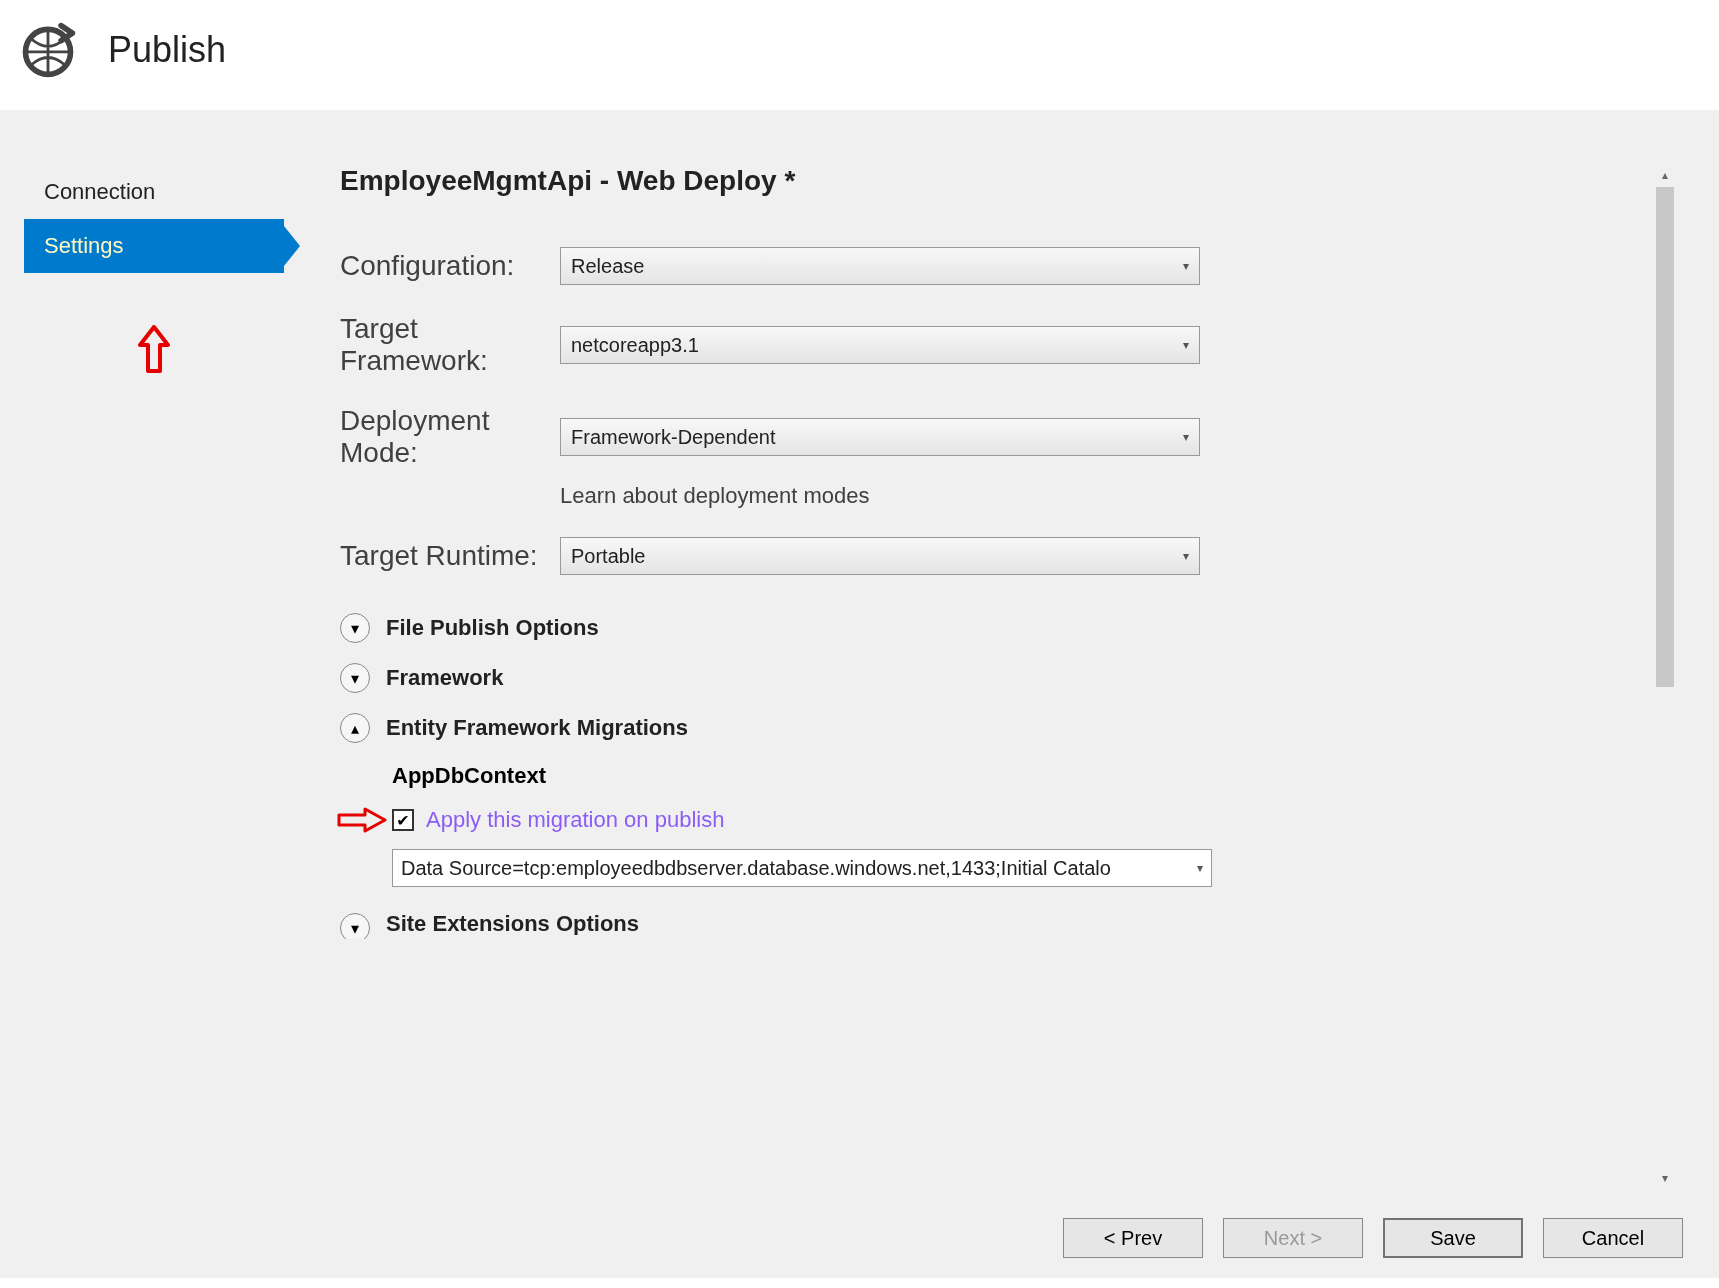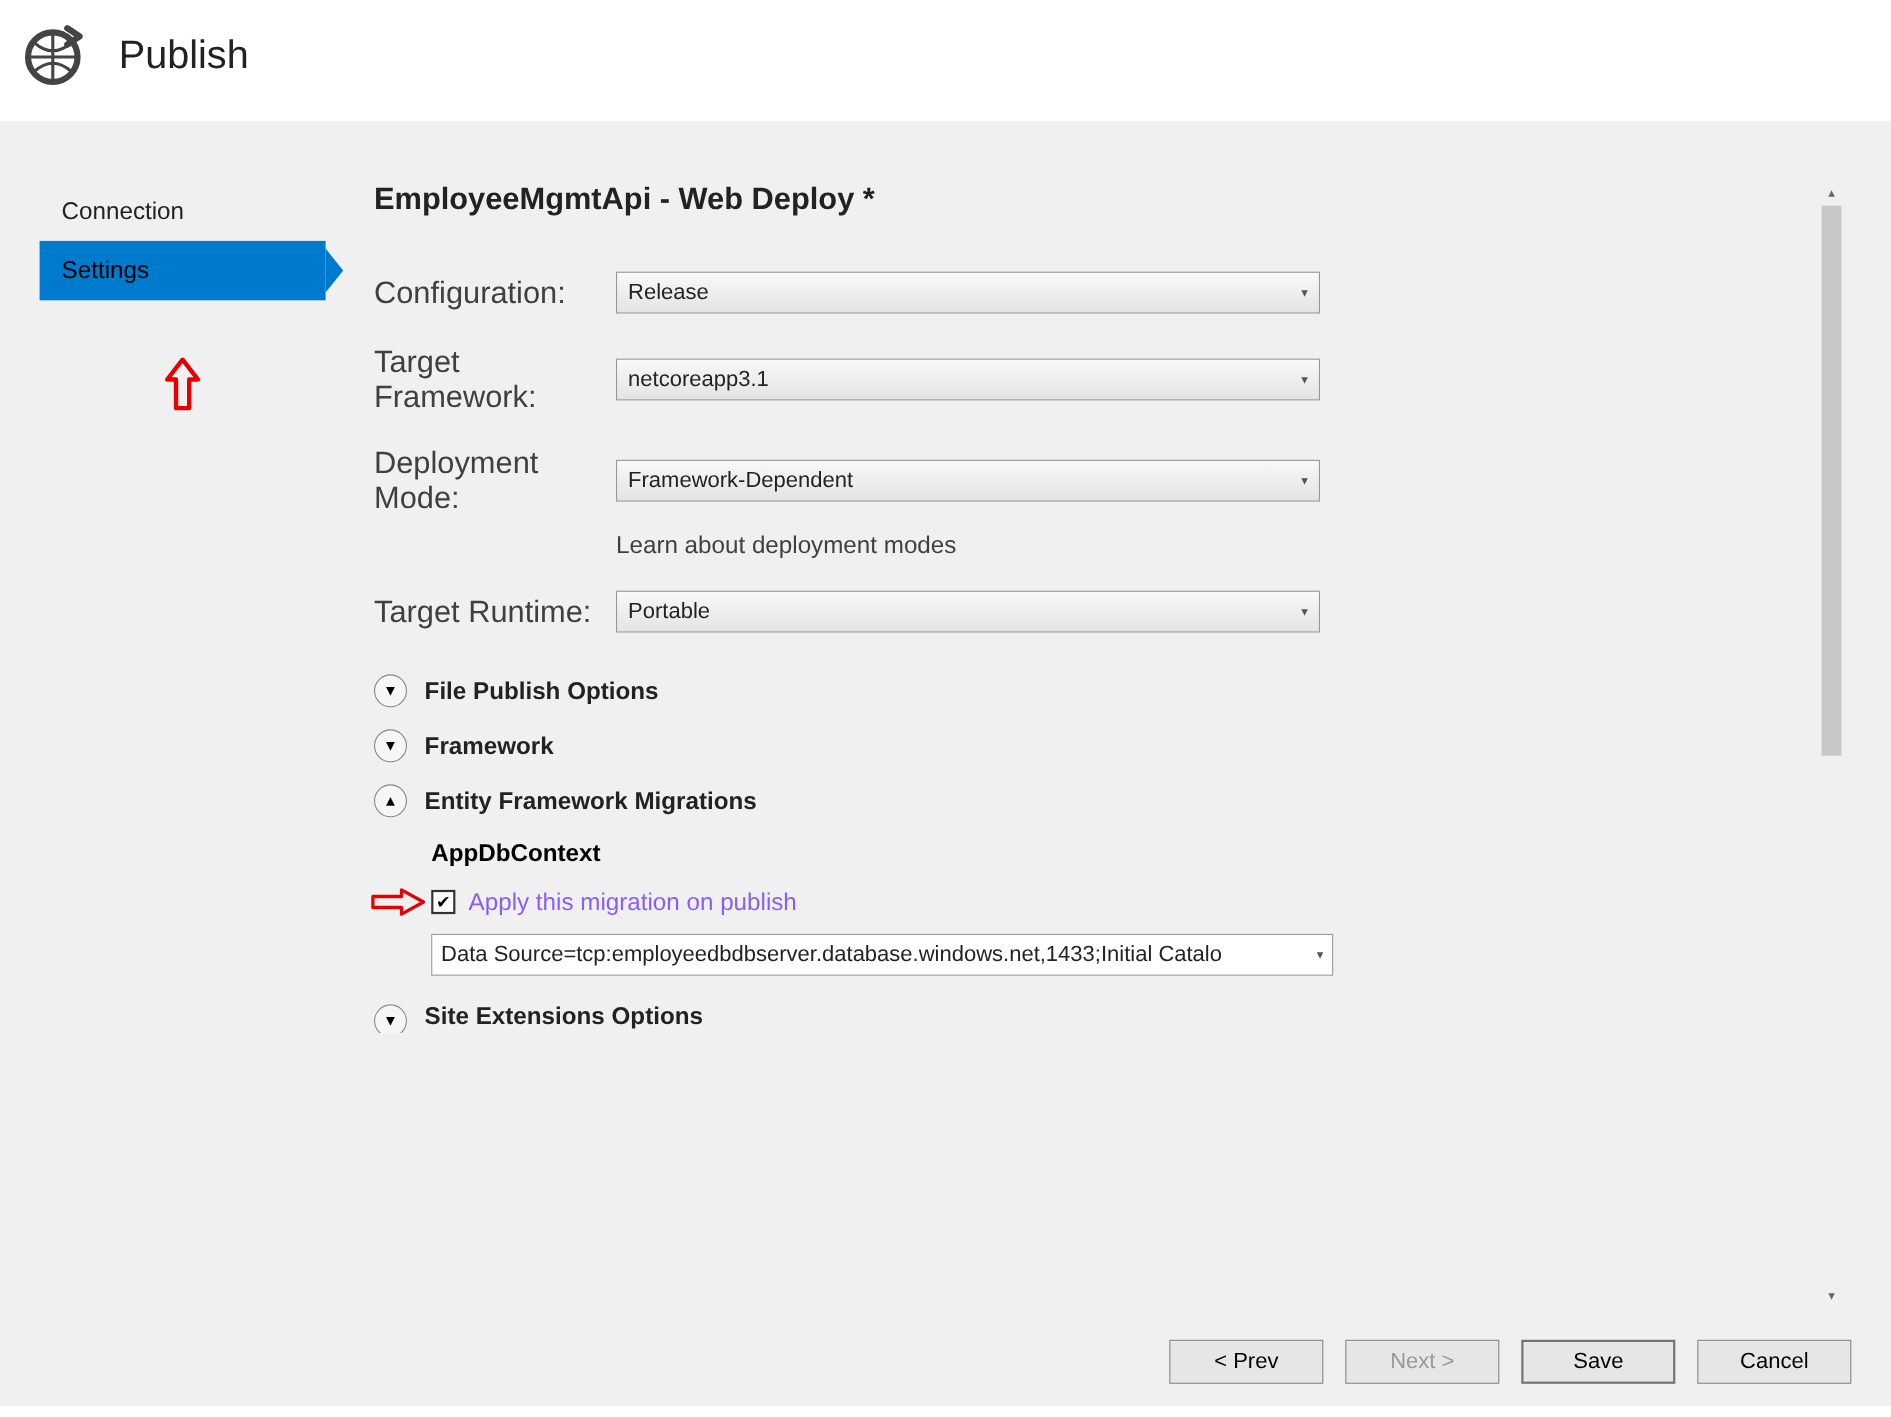--- a/index.html
+++ b/index.html
@@ -27,34 +27,34 @@
     color: #222;
   }
   .body-area {
     background: #f0f0f0;
     height: calc(100% - 120px);
     padding: 32px 0 0 0;
     position: relative;
   }
   .sidebar {
     position: absolute;
-    left: 36px;
+    left: 24px;
     top: 55px;
     width: 260px;
   }
   .sidebar-item {
     padding: 14px 20px;
     font-size: 22px;
     color: #222;
     cursor: pointer;
     position: relative;
   }
   .sidebar-item.active {
     background: #007ACC;
-    color: #000000;
+    color: #fef9c3;
   }
   .sidebar-item.active::after {
     content: "";
     position: absolute;
     right: -16px;
     top: 50%;
     transform: translateY(-50%);
     border-top: 20px solid transparent;
     border-bottom: 20px solid transparent;
     border-left: 16px solid #007ACC;

